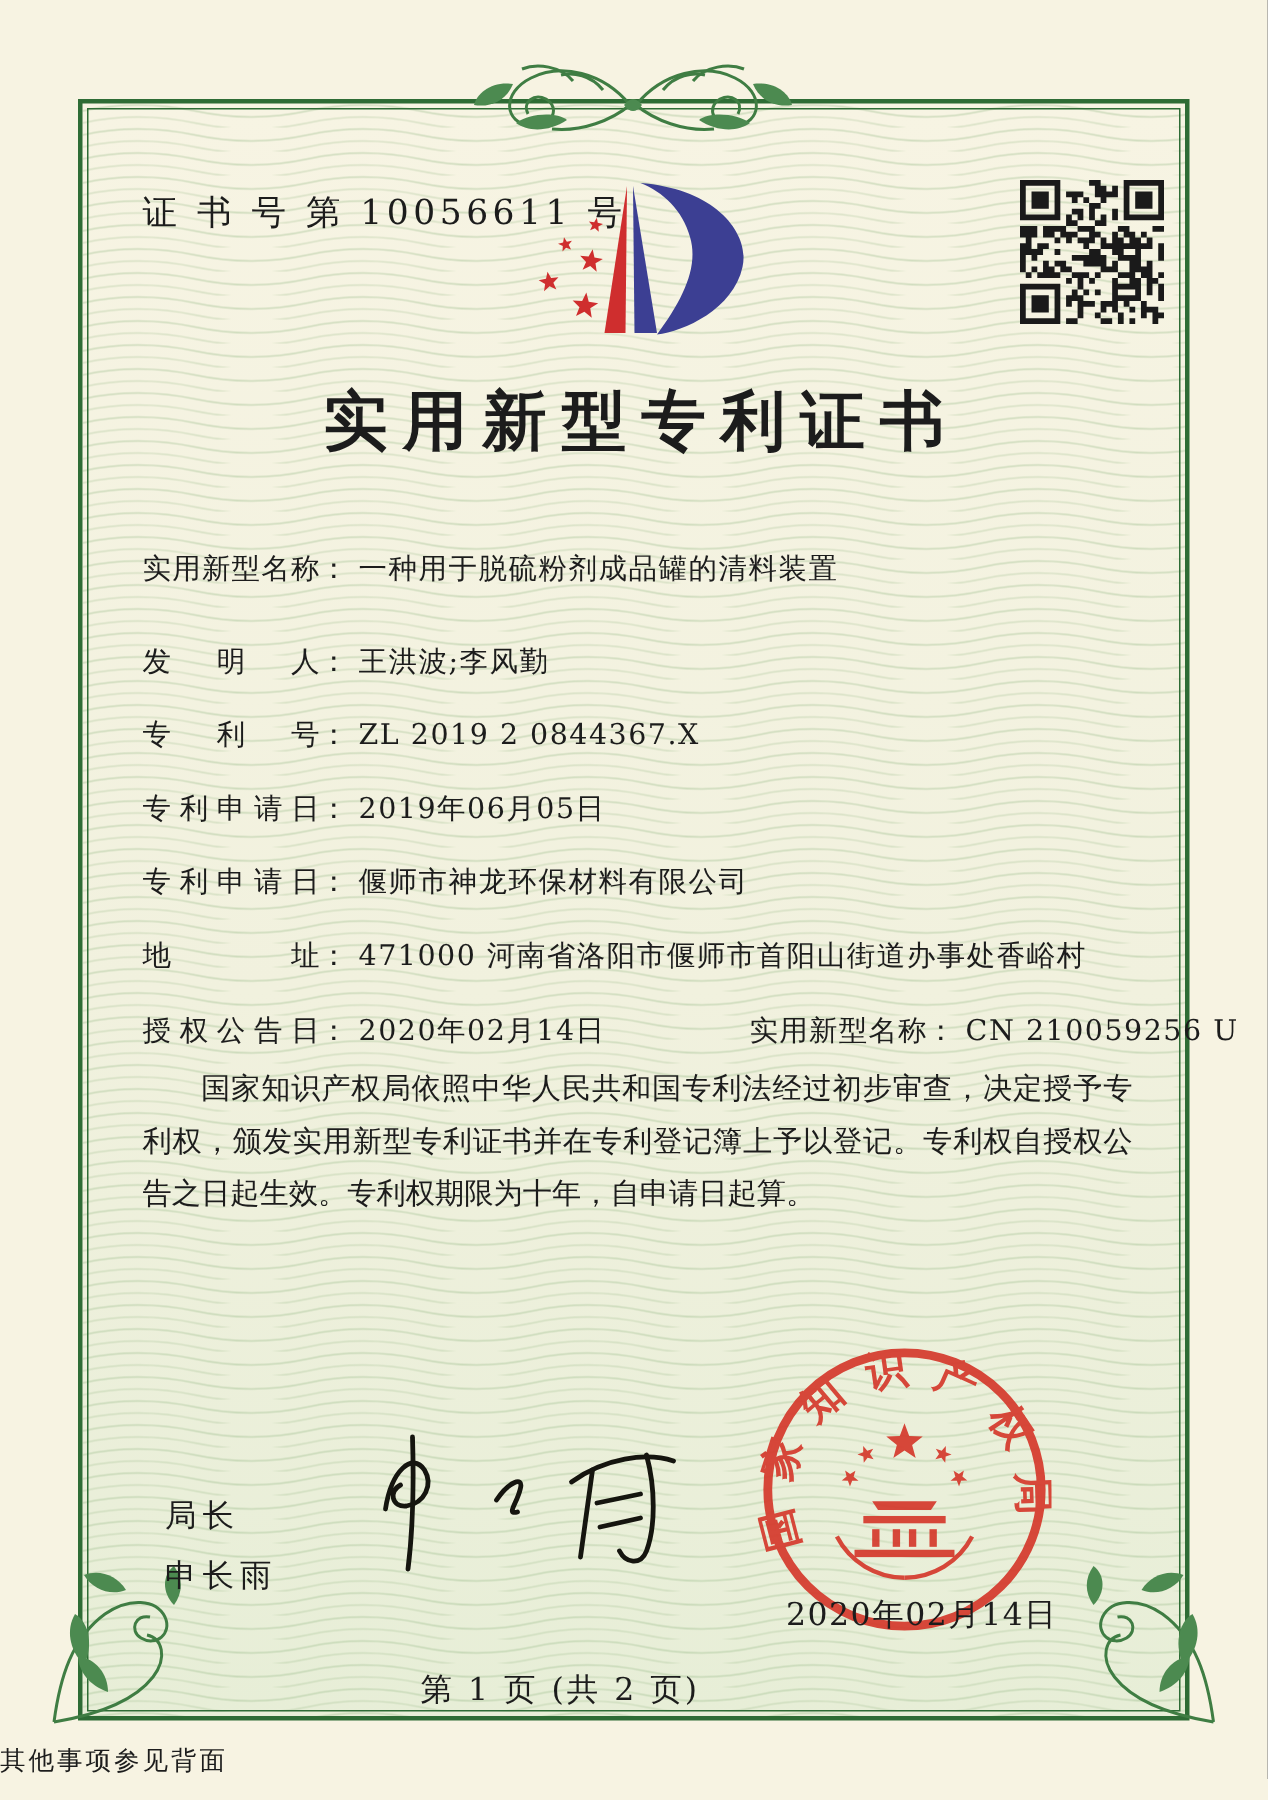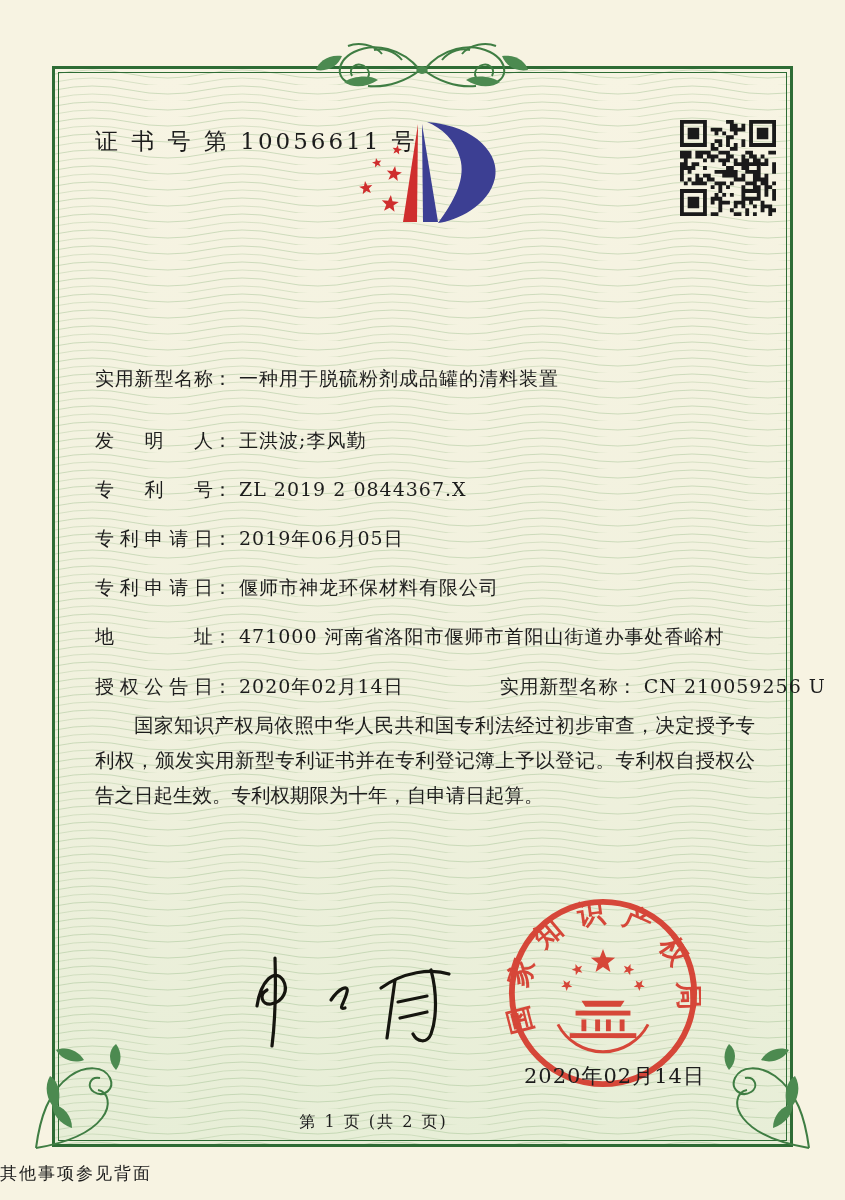--- a/index.html
+++ b/index.html
@@ -48,21 +48,21 @@
   .body-text{
     position:absolute;left:95px;top:708px;width:660px;
     font-size:19.5px;line-height:35px;text-align:justify;
   }
   .body-text p{text-indent:2em;}
   
   .director{position:absolute;left:110px;top:990px;font-size:21px;letter-spacing:4px;line-height:40px;}
   .signature{position:absolute;left:235px;top:950px;}
   .seal{position:absolute;left:505px;top:895px;}
   .seal-date{position:absolute;left:524px;top:1062px;font-size:21px;letter-spacing:1px;}
-  .page-num{position:absolute;left:52px;top:1112px;width:643px;text-align:center;font-size:16px;letter-spacing:2px;}
+  .page-num{position:absolute;left:52px;top:1112px;width:643px;text-align:center;font-size:21px;letter-spacing:2px;}
   .back-note{position:absolute;left:0;top:1162px;width:100%;text-align:left;font-size:17px;letter-spacing:2px;}
 </style>
 </head>
 <body>
 
 <div id="page">
 
   <svg class="guilloche" width="735" height="1075" viewBox="0 0 735 1075">
     <defs>
       <linearGradient id="bgGrad" x1="0" y1="0" x2="0" y2="1">
@@ -129,37 +129,42 @@
     <polygon fill="#cf2e2e" points="28.0,40.1 29.9,43.1 33.3,42.5 31.1,45.2 32.7,48.3 29.4,47.1 27.0,49.6 27.2,46.0 24.0,44.5 27.4,43.6"></polygon>
     <polygon fill="#cf2e2e" points="47.1,48.1 48.3,53.6 53.9,54.6 49.0,57.5 49.8,63.1 45.5,59.3 40.4,61.8 42.7,56.6 38.8,52.5 44.4,53.0"></polygon>
     <polygon fill="#cf2e2e" points="17.0,63.1 19.4,67.4 24.3,66.9 20.9,70.5 22.9,75.0 18.4,72.9 14.7,76.2 15.4,71.3 11.1,68.8 16.0,67.9"></polygon>
     <polygon fill="#cf2e2e" points="42.9,77.0 44.5,83.2 50.8,84.1 45.5,87.5 46.5,93.8 41.6,89.8 36.0,92.7 38.3,86.8 33.8,82.3 40.1,82.7"></polygon>
   </svg>
 
   <svg class="qr" id="qr-svg" width="96" height="96" viewBox="0 0 25 25">
       <path d="M12,0h1v1h-1zM13,0h1v1h-1zM13,1h1v1h-1zM14,1h1v1h-1zM16,1h1v1h-1zM8,2h1v1h-1zM9,2h1v1h-1zM10,2h1v1h-1zM13,2h1v1h-1zM14,2h1v1h-1zM15,2h1v1h-1zM16,2h1v1h-1zM9,3h1v1h-1zM11,3h1v1h-1zM14,3h1v1h-1zM12,4h1v1h-1zM13,4h1v1h-1zM9,5h1v1h-1zM10,5h1v1h-1zM12,5h1v1h-1zM16,5h1v1h-1zM8,6h1v1h-1zM10,6h1v1h-1zM12,6h1v1h-1zM14,6h1v1h-1zM16,6h1v1h-1zM8,7h1v1h-1zM9,7h1v1h-1zM13,7h1v1h-1zM14,7h1v1h-1zM0,8h1v1h-1zM1,8h1v1h-1zM2,8h1v1h-1zM4,8h1v1h-1zM5,8h1v1h-1zM6,8h1v1h-1zM7,8h1v1h-1zM10,8h1v1h-1zM11,8h1v1h-1zM12,8h1v1h-1zM17,8h1v1h-1zM18,8h1v1h-1zM23,8h1v1h-1zM24,8h1v1h-1zM0,9h1v1h-1zM1,9h1v1h-1zM2,9h1v1h-1zM4,9h1v1h-1zM5,9h1v1h-1zM7,9h1v1h-1zM8,9h1v1h-1zM9,9h1v1h-1zM12,9h1v1h-1zM13,9h1v1h-1zM16,9h1v1h-1zM18,9h1v1h-1zM19,9h1v1h-1zM21,9h1v1h-1zM1,10h1v1h-1zM6,10h1v1h-1zM8,10h1v1h-1zM10,10h1v1h-1zM11,10h1v1h-1zM12,10h1v1h-1zM14,10h1v1h-1zM16,10h1v1h-1zM17,10h1v1h-1zM19,10h1v1h-1zM20,10h1v1h-1zM22,10h1v1h-1zM0,11h1v1h-1zM1,11h1v1h-1zM3,11h1v1h-1zM4,11h1v1h-1zM11,11h1v1h-1zM14,11h1v1h-1zM15,11h1v1h-1zM16,11h1v1h-1zM17,11h1v1h-1zM18,11h1v1h-1zM19,11h1v1h-1zM20,11h1v1h-1zM21,11h1v1h-1zM22,11h1v1h-1zM24,11h1v1h-1zM0,12h1v1h-1zM1,12h1v1h-1zM2,12h1v1h-1zM3,12h1v1h-1zM6,12h1v1h-1zM12,12h1v1h-1zM13,12h1v1h-1zM16,12h1v1h-1zM17,12h1v1h-1zM20,12h1v1h-1zM24,12h1v1h-1zM0,13h1v1h-1zM2,13h1v1h-1zM9,13h1v1h-1zM10,13h1v1h-1zM11,13h1v1h-1zM12,13h1v1h-1zM13,13h1v1h-1zM14,13h1v1h-1zM17,13h1v1h-1zM18,13h1v1h-1zM19,13h1v1h-1zM20,13h1v1h-1zM24,13h1v1h-1zM0,14h1v1h-1zM4,14h1v1h-1zM6,14h1v1h-1zM7,14h1v1h-1zM11,14h1v1h-1zM12,14h1v1h-1zM13,14h1v1h-1zM14,14h1v1h-1zM16,14h1v1h-1zM19,14h1v1h-1zM20,14h1v1h-1zM22,14h1v1h-1zM0,15h1v1h-1zM2,15h1v1h-1zM4,15h1v1h-1zM5,15h1v1h-1zM7,15h1v1h-1zM8,15h1v1h-1zM14,15h1v1h-1zM15,15h1v1h-1zM16,15h1v1h-1zM19,15h1v1h-1zM20,15h1v1h-1zM21,15h1v1h-1zM22,15h1v1h-1zM1,16h1v1h-1zM3,16h1v1h-1zM4,16h1v1h-1zM5,16h1v1h-1zM6,16h1v1h-1zM9,16h1v1h-1zM10,16h1v1h-1zM11,16h1v1h-1zM13,16h1v1h-1zM17,16h1v1h-1zM18,16h1v1h-1zM19,16h1v1h-1zM21,16h1v1h-1zM22,16h1v1h-1zM24,16h1v1h-1zM8,17h1v1h-1zM10,17h1v1h-1zM12,17h1v1h-1zM16,17h1v1h-1zM19,17h1v1h-1zM20,17h1v1h-1zM22,17h1v1h-1zM23,17h1v1h-1zM10,18h1v1h-1zM16,18h1v1h-1zM17,18h1v1h-1zM18,18h1v1h-1zM19,18h1v1h-1zM20,18h1v1h-1zM22,18h1v1h-1zM24,18h1v1h-1zM9,19h1v1h-1zM11,19h1v1h-1zM13,19h1v1h-1zM16,19h1v1h-1zM20,19h1v1h-1zM22,19h1v1h-1zM24,19h1v1h-1zM8,20h1v1h-1zM9,20h1v1h-1zM10,20h1v1h-1zM16,20h1v1h-1zM17,20h1v1h-1zM18,20h1v1h-1zM19,20h1v1h-1zM20,20h1v1h-1zM24,20h1v1h-1zM8,21h1v1h-1zM10,21h1v1h-1zM11,21h1v1h-1zM12,21h1v1h-1zM14,21h1v1h-1zM15,21h1v1h-1zM16,21h1v1h-1zM18,21h1v1h-1zM21,21h1v1h-1zM10,22h1v1h-1zM14,22h1v1h-1zM16,22h1v1h-1zM19,22h1v1h-1zM21,22h1v1h-1zM22,22h1v1h-1zM23,22h1v1h-1zM10,23h1v1h-1zM13,23h1v1h-1zM17,23h1v1h-1zM21,23h1v1h-1zM23,23h1v1h-1zM24,23h1v1h-1zM8,24h1v1h-1zM9,24h1v1h-1zM14,24h1v1h-1zM15,24h1v1h-1zM17,24h1v1h-1zM19,24h1v1h-1zM23,24h1v1h-1zM0,0h7v7h-7z M1,1v5h5v-5z M2,2h3v3h-3zM18,0h7v7h-7z M19,1v5h5v-5z M20,2h3v3h-3zM0,18h7v7h-7z M1,19v5h5v-5z M2,20h3v3h-3z" fill="#1a1a1a" fill-rule="evenodd"></path>
     </svg>
 
+  <div class="title">实用新型专利证书</div>
 
   <div class="fields">
     <div class="frow r1"><span class="flabel">实用新型名称</span><span class="colon">：</span><span class="fvalue">一种用于脱硫粉剂成品罐的清料装置</span></div>
     <div class="frow r2"><span class="flabel">发明人</span><span class="colon">：</span><span class="fvalue">王洪波;李风勤</span></div>
     <div class="frow r3"><span class="flabel">专利号</span><span class="colon">：</span><span class="fvalue">ZL 2019 2 0844367.X</span></div>
     <div class="frow r4"><span class="flabel">专利申请日</span><span class="colon">：</span><span class="fvalue">2019年06月05日</span></div>
     <div class="frow r5"><span class="flabel">专利申请日</span><span class="colon">：</span><span class="fvalue">偃师市神龙环保材料有限公司</span></div>
     <div class="frow r6"><span class="flabel">地址</span><span class="colon">：</span><span class="fvalue">471000 河南省洛阳市偃师市首阳山街道办事处香峪村</span></div>
     <div class="frow r7">
       <span class="flabel">授权公告日</span><span class="colon">：</span><span class="fvalue">2020年02月14日</span><span class="fpair2"><span class="flabel">实用新型名称</span><span class="colon">：</span><span class="fvalue">CN 210059256 U</span></span>
     </div>
   </div>
 
   <div class="body-text">
     <p>国家知识产权局依照中华人民共和国专利法经过初步审查，决定授予专利权，颁发实用新型专利证书并在专利登记簿上予以登记。专利权自授权公告之日起生效。专利权期限为十年，自申请日起算。</p>
   </div>
 
+  <div class="director">
+    <div>局长</div>
+    <div>申长雨</div>
+  </div>
 
   <svg class="signature" width="230" height="100" viewBox="0 0 230 100">
     <g fill="none" stroke="#15150f" stroke-width="3.2" stroke-linecap="round">
       <path d="M22,56 C26,30 40,18 48,30 C54,40 48,52 36,54 C26,55 24,44 32,40"></path>
       <path d="M40,8 C41,40 40,72 37,96"></path>
       <path d="M96,50 C104,38 114,34 112,42 C110,52 102,60 110,58"></path>
       <path d="M146,38 C168,22 196,18 214,24"></path>
       <path d="M160,30 C157,52 154,74 152,88"></path>
       <path d="M196,20 C202,42 202,68 196,84 C192,94 182,92 178,84"></path>
       <path d="M163,52 L192,46"></path>

